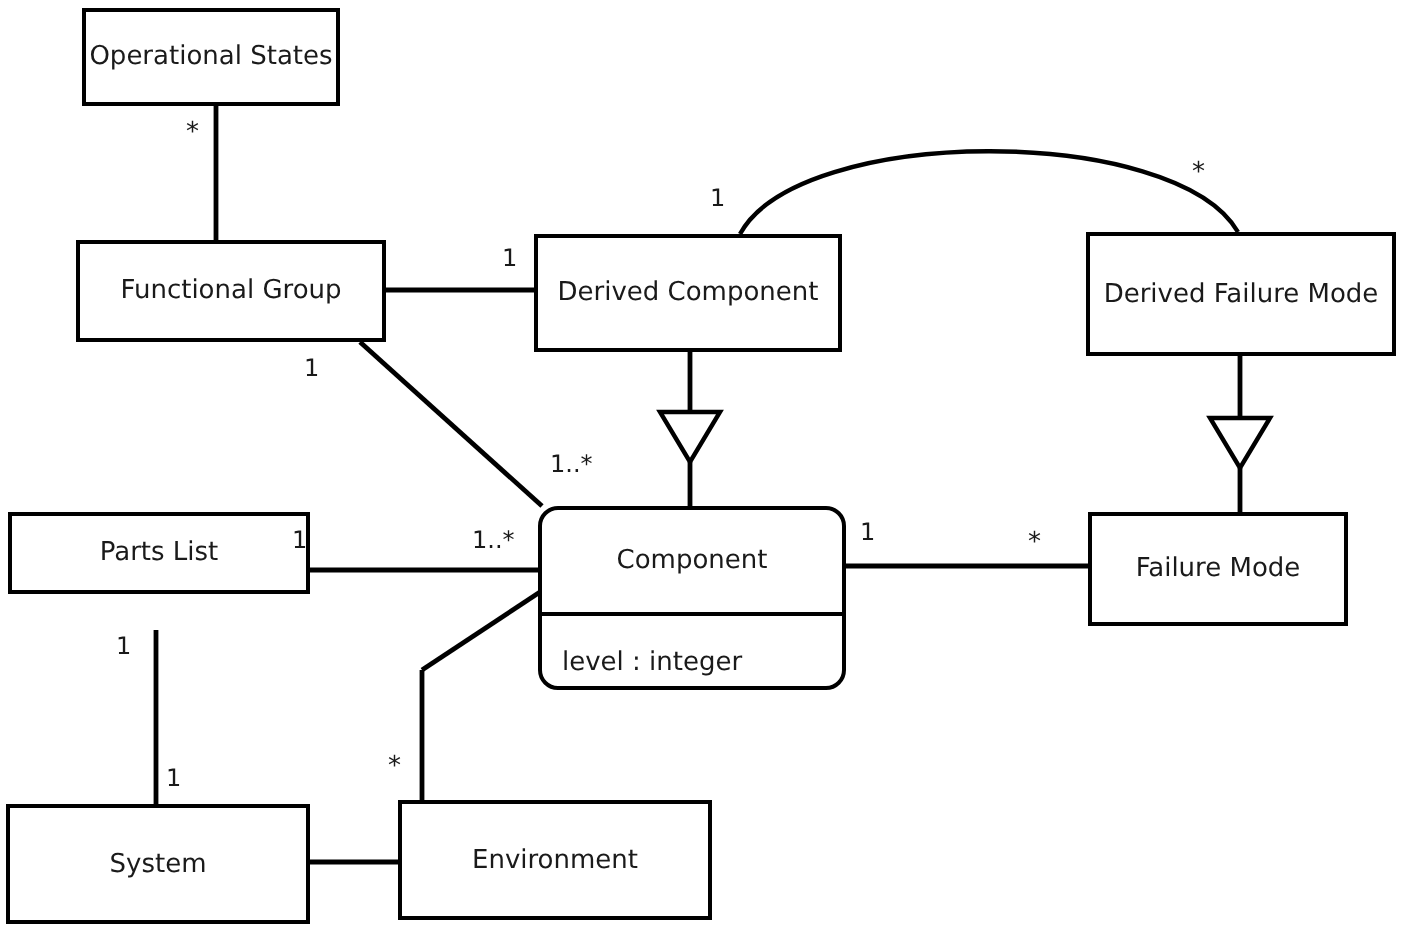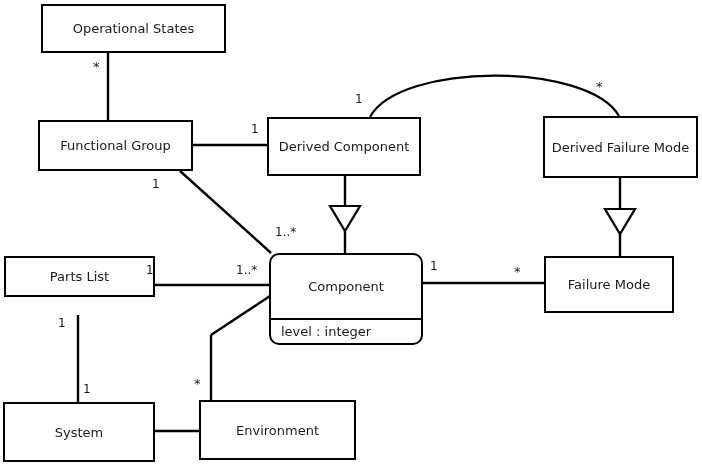--- a/index.html
+++ b/index.html
@@ -39,21 +39,21 @@
     text-align: center;
     font-size: 13px;
     color: #1a1a1a;
     padding: 0 4px;
     white-space: nowrap;
   }
   .class-attrs {
     border-top: 2px solid #000000;
     font-size: 13px;
     color: #1a1a1a;
-    padding: 4px 0 4px 10px;
+    padding: 16px 0 4px 10px;
     display: flex;
     align-items: center;
   }
   .mult {
     position: absolute;
     font-size: 12px;
     color: #1a1a1a;
     white-space: nowrap;
     line-height: 1;
   }
@@ -89,21 +89,21 @@
     <line x1="423" y1="283" x2="544" y2="283" stroke="#000000" stroke-width="2.4"></line>
 
     <line x1="78" y1="315" x2="78" y2="402" stroke="#000000" stroke-width="2.4"></line>
 
     <line x1="270" y1="296" x2="211" y2="335" stroke="#000000" stroke-width="2.4"></line>
     <line x1="211" y1="335" x2="211" y2="400" stroke="#000000" stroke-width="2.4"></line>
 
     <line x1="155" y1="431" x2="199" y2="431" stroke="#000000" stroke-width="2.4"></line>
   </svg>
 
-  <div class="uml-class" style="left:41px; top:4px; width:185px; height:49px;">
+  <div class="uml-class" style="left:41px; top:4px; width:129px; height:49px;">
     <div class="class-name">Operational States</div>
   </div>
 
   <div class="uml-class" style="left:38px; top:120px; width:155px; height:51px;">
     <div class="class-name">Functional Group</div>
   </div>
 
   <div class="uml-class" style="left:267px; top:117px; width:154px; height:59px;">
     <div class="class-name">Derived Component</div>
   </div>

